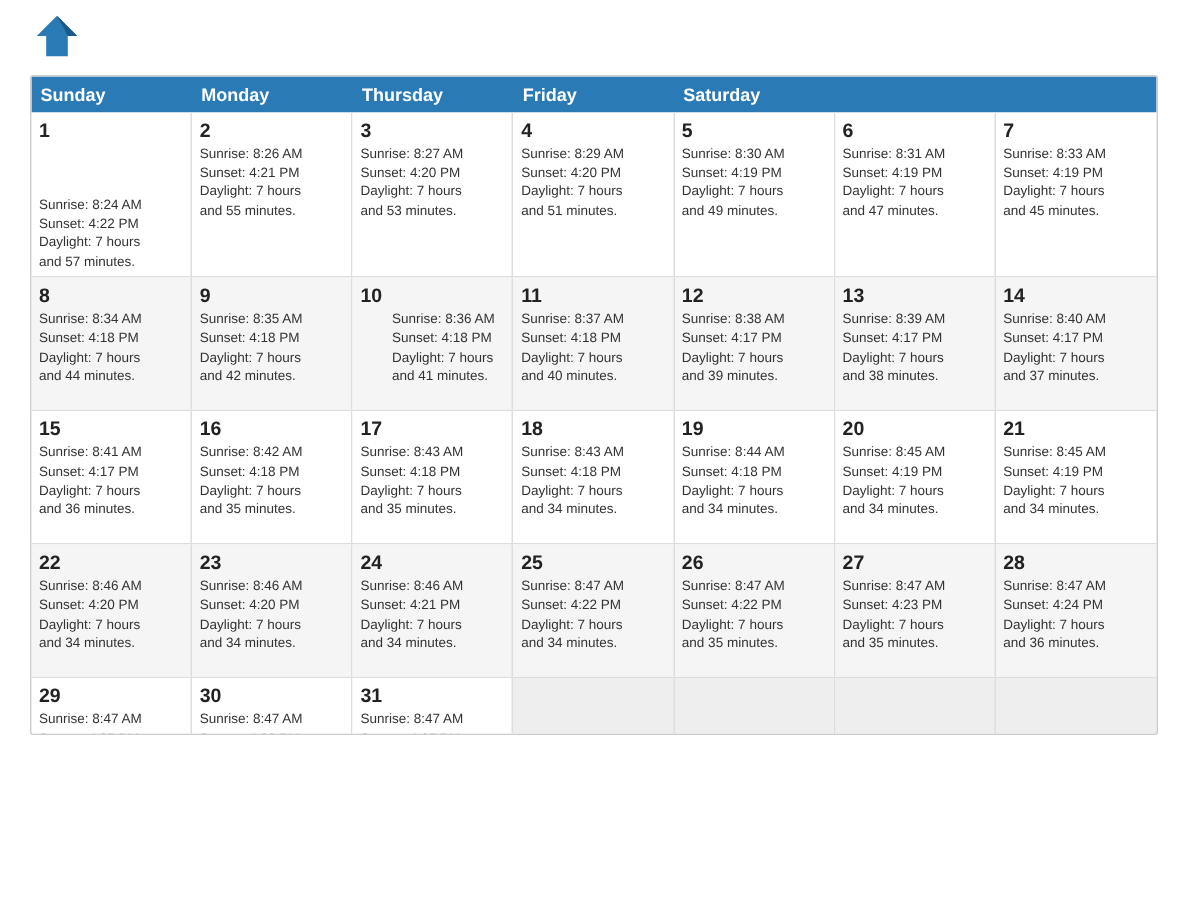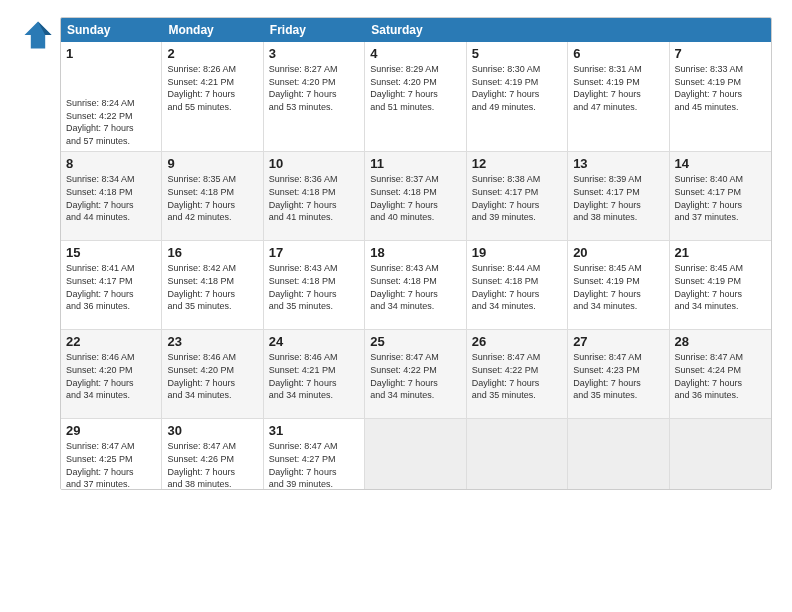--- a/index.html
+++ b/index.html
@@ -6,23 +6,23 @@
     body {
       width: 792px;
       height: 612px;
       font-family: Arial, sans-serif;
       background: #fff;
       overflow: hidden;
     }
     .page {
       width: 792px;
       height: 500px;
-      padding: 17px 20px 10px 20px;
-      display: flex;
-      flex-direction: row;
+      padding: 6px 20px 10px 20px;
+      display: flex;
+      flex-direction: column;
     }
     .header {
       display: flex;
       align-items: flex-start;
       justify-content: space-between;
       margin-bottom: 8px;
     }
     .logo {
       display: flex;
       align-items: center;
@@ -138,20 +138,21 @@
     <div class="title-area">
       <h1></h1>
       <h2></h2>
     </div>
   </div>
 
   <div class="calendar">
     <div class="cal-header">
     <div class="cal-header-cell">Sunday</div>
         <div class="cal-header-cell">Monday</div>
+        <div class="cal-header-cell">Thursday</div>
         <div class="cal-header-cell">Friday</div>
         <div class="cal-header-cell">Saturday</div>
       </div>
     <div class="cal-body">
     <div class="cal-row">
           <div class="cal-cell">
             <span class="day-num">1</span>
             <div class="day-info" style="white-space: pre-line; margin-top: 36px;">Sunrise: 8:24 AM
 Sunset: 4:22 PM
 Daylight: 7 hours
@@ -210,21 +211,21 @@
           </div>
           <div class="cal-cell">
             <span class="day-num">9</span>
             <div class="day-info" style="white-space: pre-line;">Sunrise: 8:35 AM
 Sunset: 4:18 PM
 Daylight: 7 hours
 and 42 minutes.</div>
           </div>
           <div class="cal-cell">
             <span class="day-num">10</span>
-            <div class="day-info" style="white-space: pre-line;">Sunrise: 8:36 AM
+            <div class="day-info" style="white-space: pre-line; margin-left: 21px;">Sunrise: 8:36 AM
 Sunset: 4:18 PM
 Daylight: 7 hours
 and 41 minutes.</div>
           </div>
           <div class="cal-cell">
             <span class="day-num">11</span>
             <div class="day-info" style="white-space: pre-line;">Sunrise: 8:37 AM
 Sunset: 4:18 PM
 Daylight: 7 hours
 and 40 minutes.</div>

